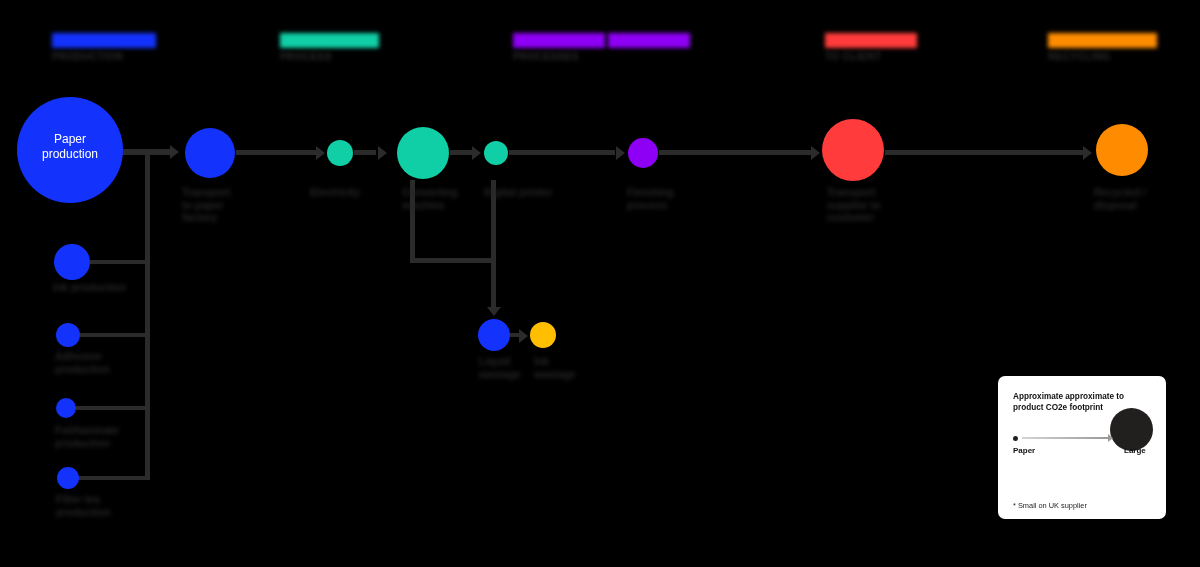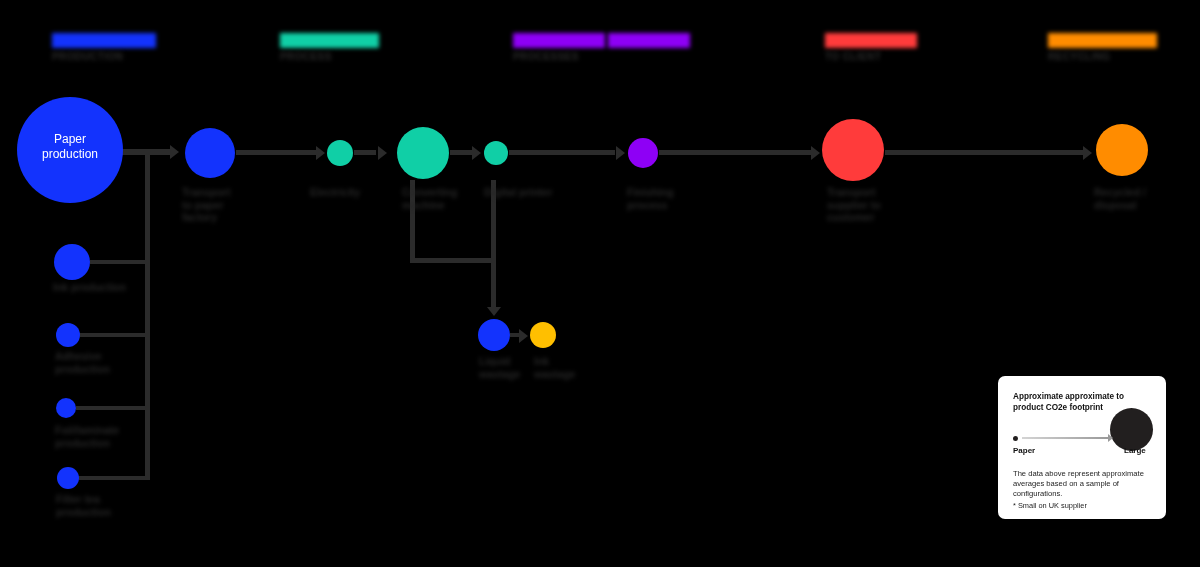--- a/index.html
+++ b/index.html
@@ -199,17 +199,16 @@
 production</div>
 
   <div class="legend">
     <div class="lg-title">Approximate approximate to product CO2e footprint</div>
     <div class="lg-bigdot"></div>
     <div class="lg-smalldot"></div>
     <div class="lg-grad"></div>
     <div class="lg-gradarrow"></div>
     <div class="lg-small">Paper</div>
     <div class="lg-large">Large</div>
-    <div class="lg-note">The data above represent approximate averages based on a sample of configurations.</div>
     <div class="lg-foot">* Small on UK supplier</div>
   </div>
 
 </div>
 
 </body></html>

